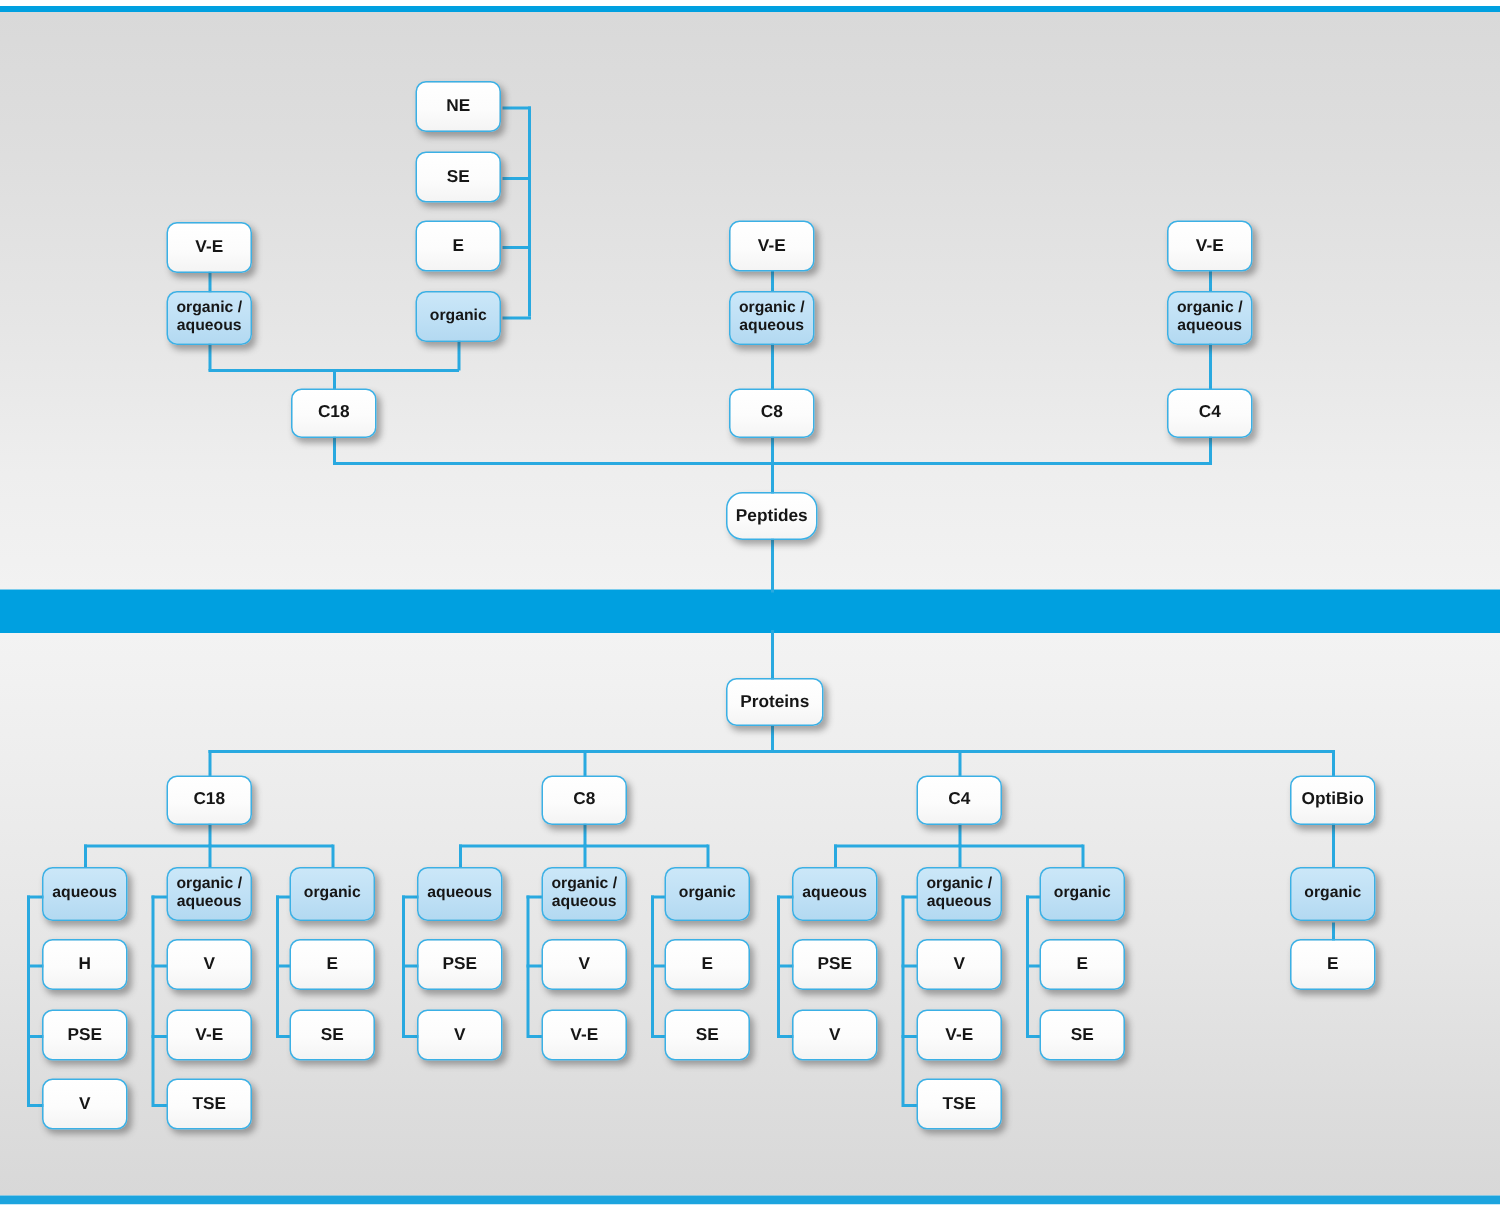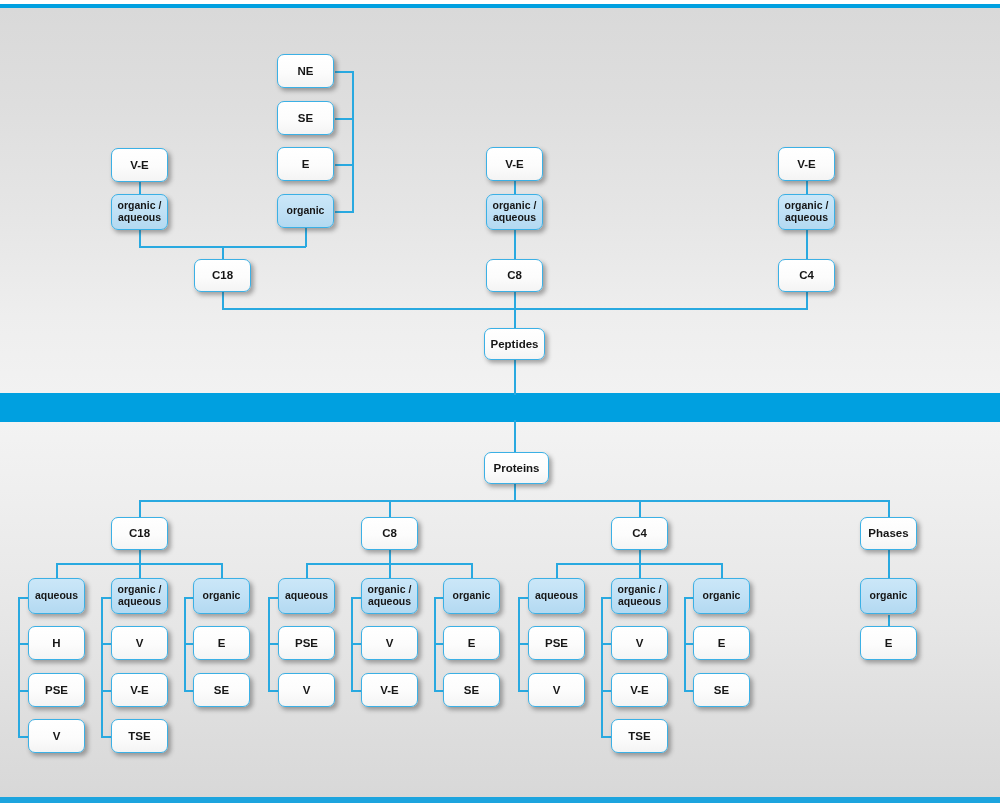--- a/index.html
+++ b/index.html
@@ -206,21 +206,21 @@
 
   <div class="node white" style="left:778px;top:147px;width:57px;height:34px;">V-E</div>
   <div class="node blue small" style="left:778px;top:194px;width:57px;height:36px;">
     <span>
       <span class="ml">organic /</span>
       <span class="ml">aqueous</span>
     </span>
   </div>
   <div class="node white" style="left:778px;top:259px;width:57px;height:33px;">C4</div>
 
-  <div class="node white" style="left:484px;top:328px;width:61px;height:32px;">Peptides</div>
+  <div class="node white" style="left:484px;top:328px;width:61px;height:32px;border-radius:11px;">Peptides</div>
 
   <div class="node white" style="left:484px;top:452px;width:65px;height:32px;">Proteins</div>
 
   <div class="node white" style="left:111px;top:517px;width:57px;height:33px;">C18</div>
   <div class="node blue small" style="left:28px;top:578px;width:57px;height:36px;">aqueous</div>
   <div class="node blue small" style="left:111px;top:578px;width:57px;height:36px;">
     <span>
       <span class="ml">organic /</span>
       <span class="ml">aqueous</span>
     </span>
@@ -270,17 +270,17 @@
   <div class="node white" style="left:528px;top:626px;width:57px;height:34px;">PSE</div>
   <div class="node white" style="left:528px;top:673px;width:57px;height:34px;">V</div>
 
   <div class="node white" style="left:611px;top:626px;width:57px;height:34px;">V</div>
   <div class="node white" style="left:611px;top:673px;width:57px;height:34px;">V-E</div>
   <div class="node white" style="left:611px;top:719px;width:57px;height:34px;">TSE</div>
 
   <div class="node white" style="left:693px;top:626px;width:57px;height:34px;">E</div>
   <div class="node white" style="left:693px;top:673px;width:57px;height:34px;">SE</div>
 
-  <div class="node white" style="left:860px;top:517px;width:57px;height:33px;">Phases</div>
+  <div class="node white" style="left:860px;top:517px;width:57px;height:33px;">OptiBio</div>
   <div class="node blue small" style="left:860px;top:578px;width:57px;height:36px;">organic</div>
   <div class="node white" style="left:860px;top:626px;width:57px;height:34px;">E</div>
 
 </div>
 
 </body></html>

